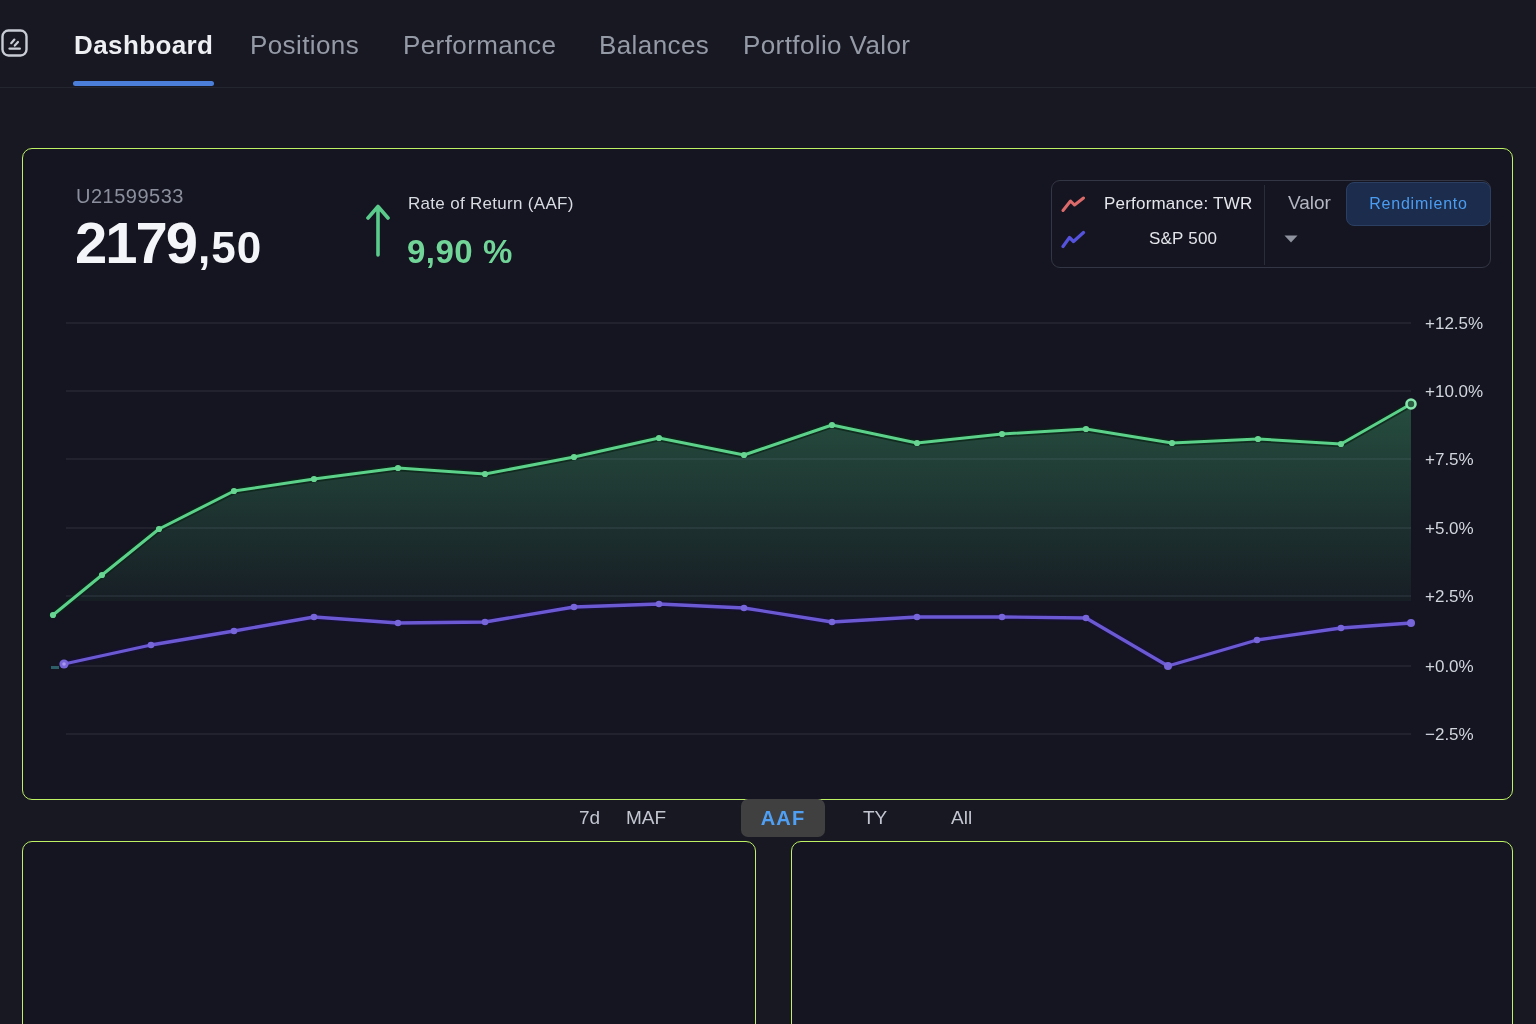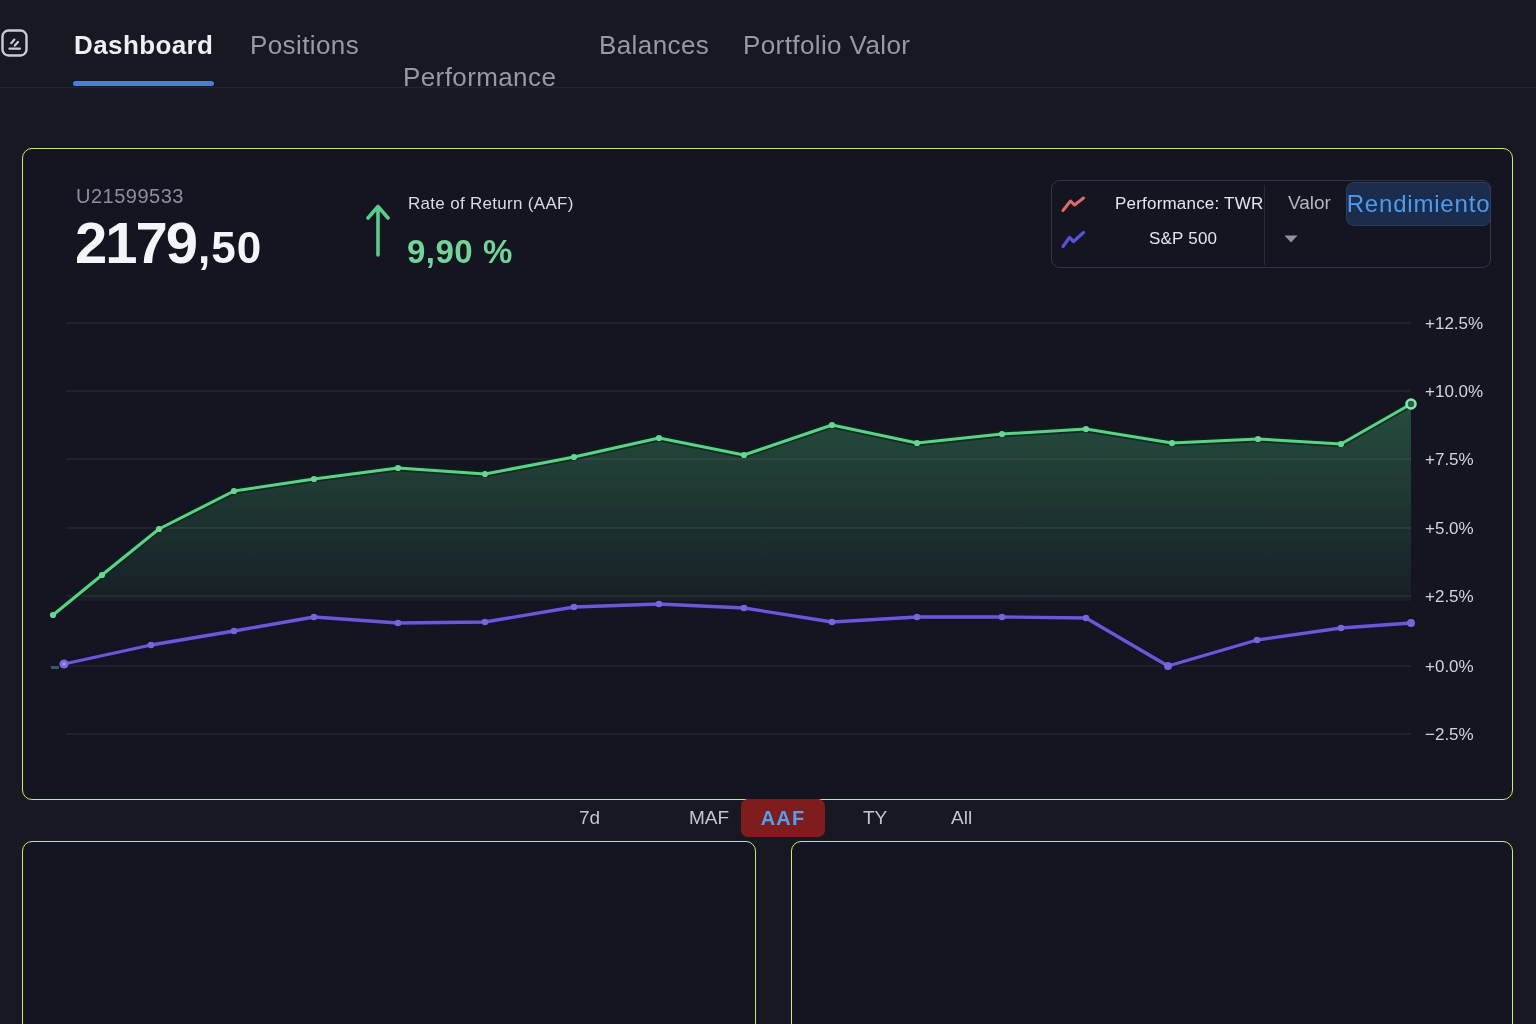--- a/index.html
+++ b/index.html
@@ -31,49 +31,49 @@
   #rorlabel { position:absolute; left:385px; top:45px; font-size:17px; color:#d9dbe2; letter-spacing:0.3px; }
   #rorval { position:absolute; left:384px; top:84px; font-size:33px; font-weight:bold; color:#72d598; letter-spacing:0.5px; }
   #legend {
     position:absolute; left:1028px; top:31px; width:440px; height:88px;
     border:1px solid #333644; border-radius:9px;
   }
   #legend .divider { position:absolute; left:212px; top:4px; width:1px; height:80px; background:#2b2e3a; }
   .legrow { position:absolute; left:9px; display:flex; align-items:center; }
   #leg1 { top:13px; }
   #leg2 { top:48px;gap:44px; }
-  .legtext { font-size:17px; color:#e4e6eb; margin-left:29px; letter-spacing:0.2px;}
+  .legtext { font-size:17px; color:#e4e6eb; margin-left:18px; letter-spacing:0.2px;}
   #valor { position:absolute; left:236px; top:11px; font-size:19px; color:#b4b7c1; }
   #rendi {
     position:absolute; left:294px; top:1px; width:145px; height:44px;
-    background:#1c2c4c; border:1px solid #2b3f63; border-radius:8px; color:#4a9df2; font-size:24px;
+    background:#1c2c4c; border:1px solid #2b3f63; border-radius:8px; color:#4a9df2; font-size:16px;
     display:flex; align-items:center; justify-content:center; letter-spacing:0.8px;
   }
   #chart { position:absolute; left:0; top:0; }
   .tbtns { position:absolute; left:0px; top:602px; width:1491px; height:40px;margin-top:48px; }
   .tb { position:absolute; top:8px; font-size:19px; color:#c3c6d0; }
   #aaf {
     position:absolute; left:718px; top:0px; width:84px; height:38px;
-    background:#7f1d1d; border-radius:7px; color:#4fa0f5; font-size:20px; letter-spacing:1.2px; font-weight:bold;
+    background:#404040; border-radius:7px; color:#4fa0f5; font-size:20px; letter-spacing:1.2px; font-weight:bold;
     display:flex; align-items:center; justify-content:center;
   }
   #bl { left:22px; top:841px; width:734px; height:300px; }
   #br { left:791px; top:841px; width:722px; height:300px; }
 </style>
 </head>
 <body>
   <div class="nav">
     <svg class="navicon" width="27" height="28" viewBox="0 0 27 28">
       <rect x="1.5" y="1.5" width="24" height="25" rx="6" fill="none" stroke="#c9ccd4" stroke-width="2.4"></rect>
       <path d="M10.2 14.2 L13.4 10.6 M13.8 16.6 L17 13" stroke="#c9ccd4" stroke-width="2.2" stroke-linecap="round" fill="none"></path>
       <path d="M8.6 19.6 H18.8" stroke="#c9ccd4" stroke-width="2.4" stroke-linecap="round" fill="none"></path>
     </svg>
     <div class="tab active" style="left:74px;">Dashboard</div>
     <div class="tab" style="left:250px;">Positions</div>
-    <div class="tab" style="left:403px;margin-top:32px;">Performance</div>
+    <div class="tab" style="left:403px;">Performance</div>
     <div class="tab" style="left:599px;">Balances</div>
     <div class="tab" style="left:743px;">Portfolio Valor</div>
     <div class="underline"></div>
   </div>
 
   <div class="card" id="main">
     <div id="acct">U21599533</div>
     <div id="bignum">2179<span class="dec">,50</span></div>
     <svg id="arrow" width="32" height="58" viewBox="0 0 32 58">
       <path d="M16 54 V6 M6 17 L16 5.5 L26 17" fill="none" stroke="#5bcb8c" stroke-width="3.6" stroke-linecap="round" stroke-linejoin="round"></path>
@@ -175,21 +175,21 @@
         <text x="1402" y="316">+7.5%</text>
         <text x="1402" y="385">+5.0%</text>
         <text x="1402" y="453">+2.5%</text>
         <text x="1402" y="523">+0.0%</text>
         <text x="1402" y="591">−2.5%</text>
       </g>
     </svg>
 
     <div class="tbtns">
       <div class="tb" style="left:556px;">7d</div>
-      <div class="tb" style="left:666px;">MAF</div>
+      <div class="tb" style="left:603px;">MAF</div>
       <div id="aaf">AAF</div>
       <div class="tb" style="left:840px;">TY</div>
       <div class="tb" style="left:928px;">All</div>
     </div>
   </div>
 
   <div class="card" id="bl"></div>
   <div class="card" id="br"></div>
 
 </body></html>

